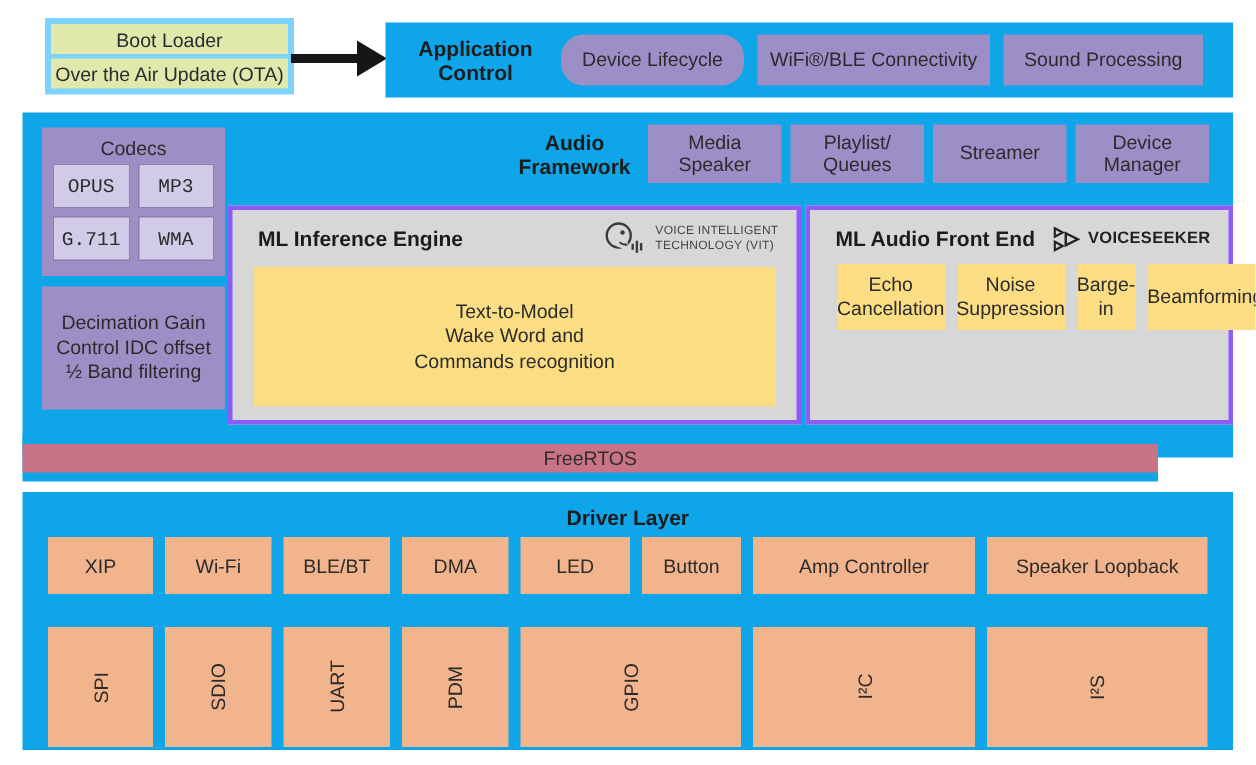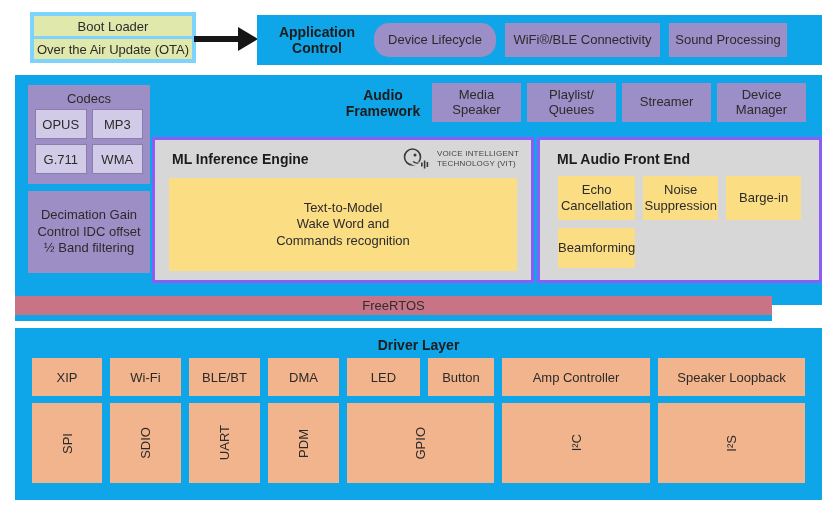--- a/index.html
+++ b/index.html
@@ -28,62 +28,62 @@
   .ybox  { background:#fbdd84; display:flex; align-items:center; justify-content:center;
            text-align:center; font-size:13px; line-height:1.25; }
   .obox  { background:#f2b48c; display:flex; align-items:center; justify-content:center; font-size:13px; }
   .btitle{ font-weight:bold; font-size:14px; line-height:1.15; color:#1c1c1c; }
 
   
   .app-panel { position:absolute; left:257px; top:15px; width:565px; height:50px;
                display:flex; align-items:center; gap:9px; padding:0 15px 0 12px; }
   .app-title { width:96px; flex:none; text-align:center; }
   .app-panel .pbox { height:34px; }
-  .wb1 { width:122px;border-radius:15px; } .wb2 { width:155px; } .wb3 { width:118px; }
+  .wb1 { width:122px;border-radius:15px; } .wb2 { width:155px; } .wb3 { width:133px; }
 
   
   .main-panel { position:absolute; left:15px; top:75px; width:807px; height:230px; }
   .codecs { position:absolute; left:13px; top:10px; width:122px; height:99px;
             background:#9d8fc5; padding:3px 7px 7px; }
   .codecs-title { text-align:center; font-size:13px; height:21px; line-height:21px; }
   .codecs-grid { display:grid; grid-template-columns:1fr 1fr; gap:5px; }
   .codec-cell { height:30px; background:#d2cbe8; border:1px solid #8a7daf;
-                display:flex; align-items:center; justify-content:center; font-size:13px; }
+                display:flex; align-items:center; justify-content:center; font-size:13px;font-family:Liberation Mono, monospace; }
   .decimation { position:absolute; left:13px; top:116px; width:122px; height:82px;
                 background:#9d8fc5; display:flex; align-items:center; justify-content:center;
                 text-align:center; font-size:13px; line-height:1.3; padding:0 5px; }
   .fw-title { position:absolute; left:313px; top:12px; width:110px; text-align:center; }
   .fw-boxes { position:absolute; left:417px; top:8px; display:flex; gap:6px; }
   .fw-boxes .pbox { width:89px; height:39px; }
 
   
   .subpanel { position:absolute; top:62px; height:146px; background:#d7d7d7; border:3px solid #8b5cf6; }
   .ml-inf { left:137px; width:382px; }
   .ml-afe { left:522px; width:285px; }
   .sub-head { display:flex; align-items:center; justify-content:space-between;
               padding:7px 12px 3px 17px; height:34px; }
   .vit-logo { display:flex; align-items:center; gap:5px; }
   .vit-text { font-size:8px; line-height:1.25; color:#454545; letter-spacing:0.2px; }
   .vs-logo { display:flex; align-items:center; gap:4px; }
   .vs-text { font-size:11px; font-weight:bold; letter-spacing:0.2px; color:#222; }
   .inf-content { margin:4px 14px 0; height:93px; }
-  .afe-grid { display:grid; grid-template-columns:1fr 1fr 1fr; grid-template-rows:44px 40px;
+  .afe-grid { display:grid; grid-template-columns:1fr 1fr 1fr 1fr; grid-template-rows:44px 40px;
               gap:8px 8px; margin:2px 18px 0; }
 
   
   .freertos-panel { position:absolute; left:15px; top:290px; width:757px; height:31px;
                     display:flex; align-items:center; justify-content:center; }
   .freertos-bar { width:781px; height:19px; background:#c97486; display:flex;
                   align-items:center; justify-content:center; font-size:13px; color:#2e2e2e; }
 
   
   .driver-panel { position:absolute; left:15px; top:328px; width:807px; height:172px; padding:7px 17px 0; }
   .driver-title { text-align:center; height:21px; line-height:21px; }
   .driver-grid { display:grid; grid-template-columns:70px 71px 71px 71px 73px 66px 148px 147px;
-                 grid-template-rows:38px 80px; gap:7px 8px; margin-top:2px; }
+                 grid-template-rows:38px 80px; gap:22px 8px; margin-top:2px; }
   .vtext { writing-mode:vertical-rl; transform:rotate(180deg); }
   .gpio-span { grid-column:5 / span 2; }
 
   svg { display:block; }
 </style>
 </head>
 <body>
 
 <div id="canvas">
 
@@ -169,20 +169,30 @@
         </span>
       </div>
       <div class="ybox inf-content ml">Text-to-Model
 Wake Word and
 Commands recognition</div>
     </div>
 
     <div class="subpanel ml-afe">
       <div class="sub-head">
         <span class="btitle">ML Audio Front End</span>
+        <span class="vs-logo">
+          <span>
+            <svg width="19" height="17" viewBox="0 0 19 17">
+              <polygon points="1.2,1.2 6.5,4 1.2,6.8" fill="none" stroke="#222" stroke-width="1.4"></polygon>
+              <polygon points="1.2,10.2 6.5,13 1.2,15.8" fill="none" stroke="#222" stroke-width="1.4"></polygon>
+              <polygon points="8.5,4.5 16.5,8.5 8.5,12.5" fill="none" stroke="#222" stroke-width="1.6"></polygon>
+            </svg>
+          </span>
+          <span class="vs-text">VOICESEEKER</span>
+        </span>
       </div>
       <div class="afe-grid">
         <div class="ybox ml">Echo
 Cancellation</div>
         <div class="ybox ml">Noise
 Suppression</div>
         <div class="ybox ml">Barge-in</div>
         <div class="ybox ml">Beamforming</div>
       </div>
     </div>

